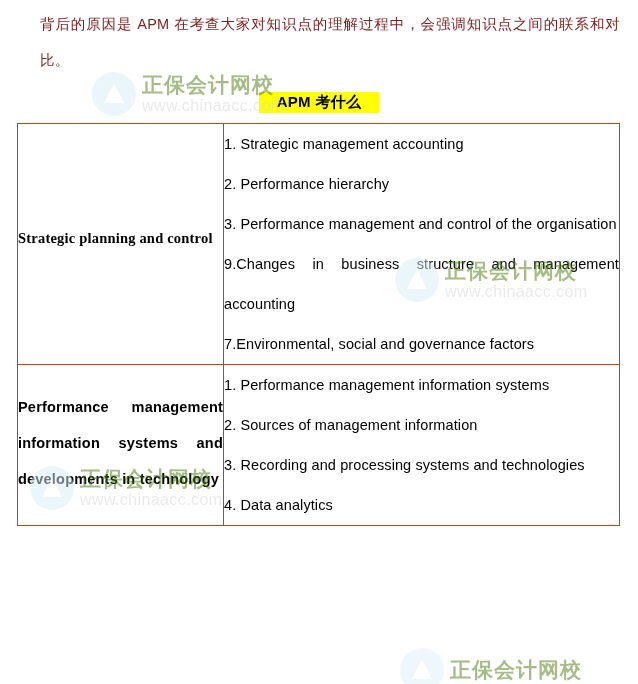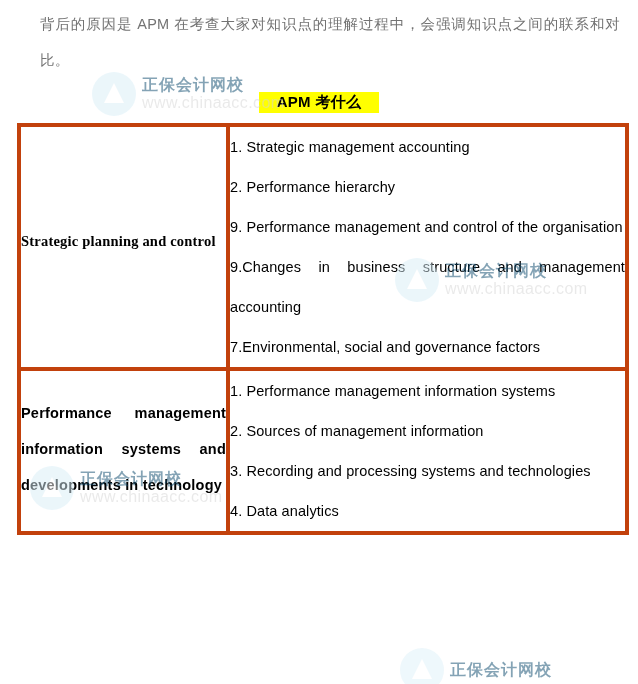--- a/index.html
+++ b/index.html
@@ -19,21 +19,21 @@
     position: relative;
     width: 638px;
     height: 684px;
     box-sizing: border-box;
     padding: 0;
   }
   
   .para {
     font-size: 14.5px;
     line-height: 36px;
-    color: #737373;
+    color: #7f1d1d;
     padding: 0 18px 0 40px;
     text-align: justify;
     letter-spacing: 0.2px;
   }
   .para-1 {
     padding-top: 6px;
   }
   .para-2 {
     padding-left: 72px;
     padding-top: 10px;
@@ -54,21 +54,21 @@
     text-align: center;
   }
   
   table.apm {
     border-collapse: collapse;
     width: 602px;
     margin-left: 17px;
     table-layout: fixed;
   }
   table.apm td {
-    border: 4px solid #c2410c;
+    border: 1px solid #c2410c;
     vertical-align: top;
     padding: 0;
   }
   td.col-left {
     width: 205px;
     padding: 14px 16px 14px 10px;
   }
   td.col-right {
     width: 395px;
     padding: 12px 12px 12px 11px;
@@ -134,22 +134,22 @@
     border-left: 10px solid transparent;
     border-right: 10px solid transparent;
     border-bottom: 20px solid #ffffff;
   }
   .wm .txt {
     display: flex;
     flex-direction: column;
     line-height: 1.15;
   }
   .wm .txt .t1 {
-    font-size: 16px;
-    color: #0c4a6e;
+    font-size: 21px;
+    color: #4d7c0f;
     font-weight: bold;
     letter-spacing: 1px;
   }
   .wm .txt .t2 {
     font-size: 16px;
     color: #d5d5d5;
     letter-spacing: 0.4px;
   }
   .wm-1 { left: 92px; top: 72px; }
   .wm-2 { left: 395px; top: 258px; }
@@ -171,21 +171,21 @@
   <table class="apm">
     <tbody>
       <tr>
         <td class="col-left">
           <div class="left-text row1-left justify-block">Strategic planning and control</div>
         </td>
         <td class="col-right">
           <ul class="items">
             <li>1. Strategic management accounting</li>
             <li>2. Performance hierarchy</li>
-            <li class="just">9. Performance management and control of the organisation</li>
+            <li class="just">3. Performance management and control of the organisation</li>
             <li class="just">9.Changes in business structure and management accounting</li>
             <li>7.Environmental, social and governance factors</li>
           </ul>
         </td>
       </tr>
       <tr>
         <td class="col-left">
           <div class="left-text row2-left justify-block">Performance management information systems and developments in technology</div>
         </td>
         <td class="col-right">

